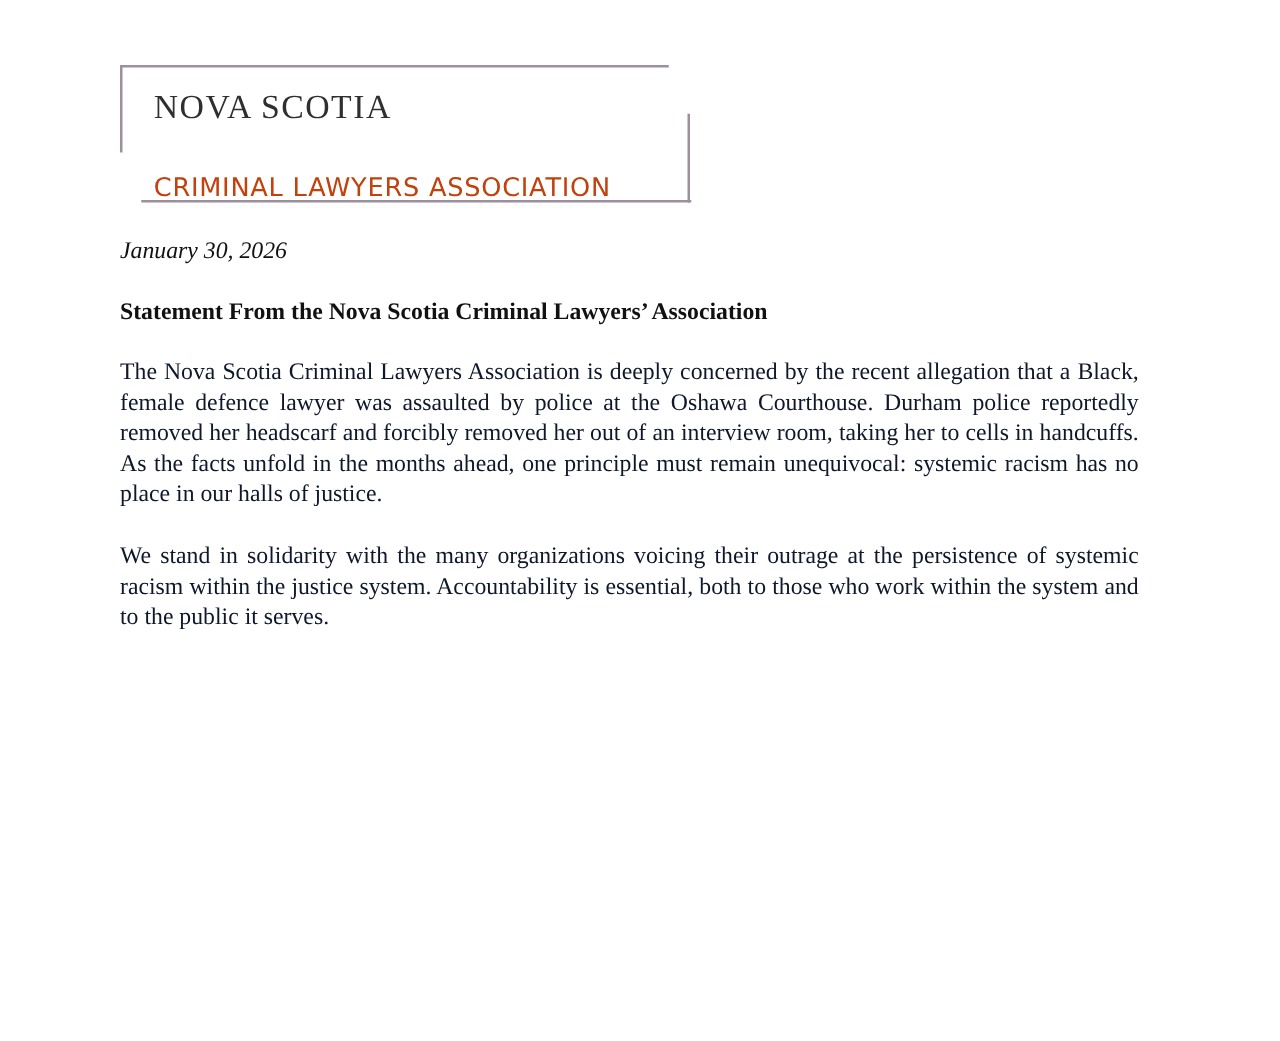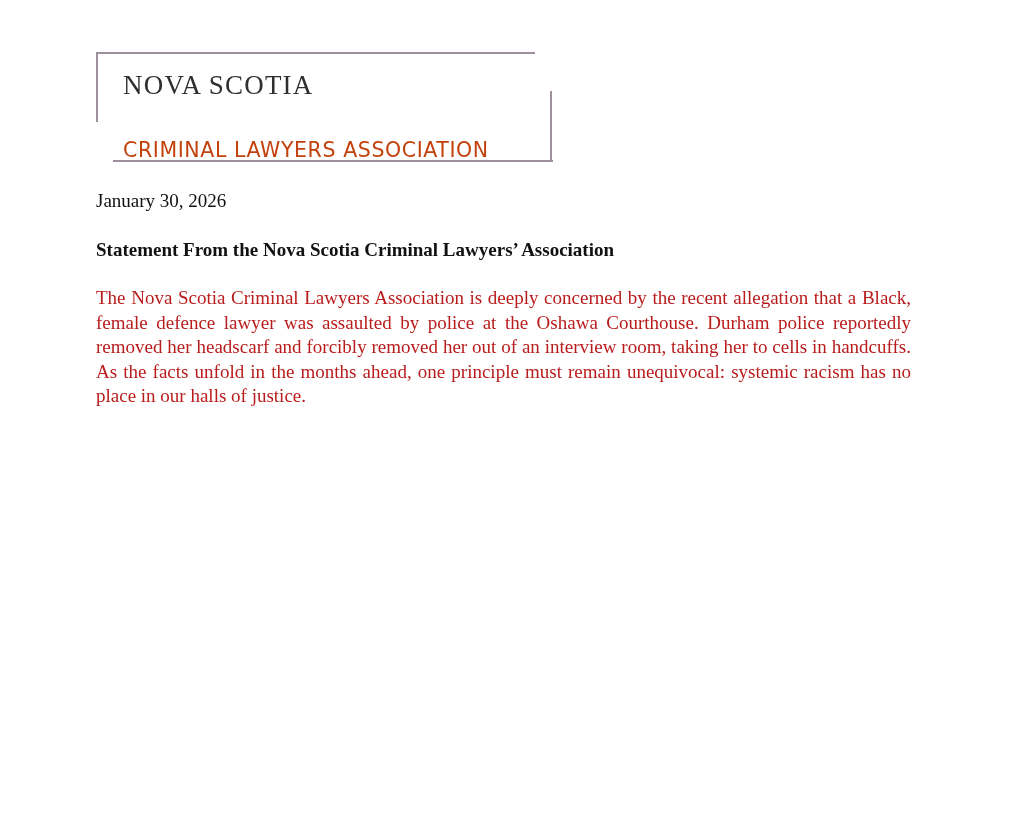--- a/index.html
+++ b/index.html
@@ -56,41 +56,43 @@
     left: 96px;
     top: 189px;
     width: 815px;
     font-family: "Liberation Serif", serif;
     font-size: 19px;
     line-height: 24.5px;
   }
   .date {
     color: #111111;
     margin: 0 0 24px 0;
+    font-style: italic;
   }
   .heading {
     color: #111111;
     font-weight: bold;
     margin: 16px 0 24px 0;
   }
   .para {
-    color: #b91c1c;
+    color: #0f172a;
     text-align: justify;
     margin: 0 0 24.5px 0;
   }
 </style>
 </head>
 <body>
 
 <div class="logo">
   <div class="line top"></div>
   <div class="line left"></div>
   <div class="line bottom"></div>
   <div class="line right"></div>
   <div class="name">NOVA SCOTIA</div>
   <div class="sub">CRIMINAL LAWYERS ASSOCIATION</div>
 </div>
 
 <div class="doc">
   <p class="date">January 30, 2026</p>
   <p class="heading">Statement From the Nova Scotia Criminal Lawyers’ Association</p>
   <p class="para">The Nova Scotia Criminal Lawyers Association is deeply concerned by the recent allegation that a Black, female defence lawyer was assaulted by police at the Oshawa Courthouse. Durham police reportedly removed her headscarf and forcibly removed her out of an interview room, taking her to cells in handcuffs. As the facts unfold in the months ahead, one principle must remain unequivocal: systemic racism has no place in our halls of justice.</p>
+  <p class="para">We stand in solidarity with the many organizations voicing their outrage at the persistence of systemic racism within the justice system. Accountability is essential, both to those who work within the system and to the public it serves.</p>
 </div>
 
 </body></html>

